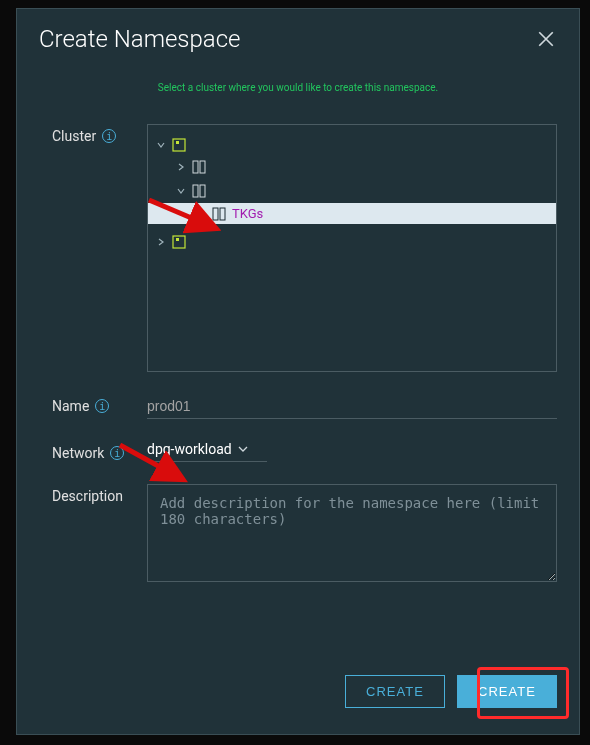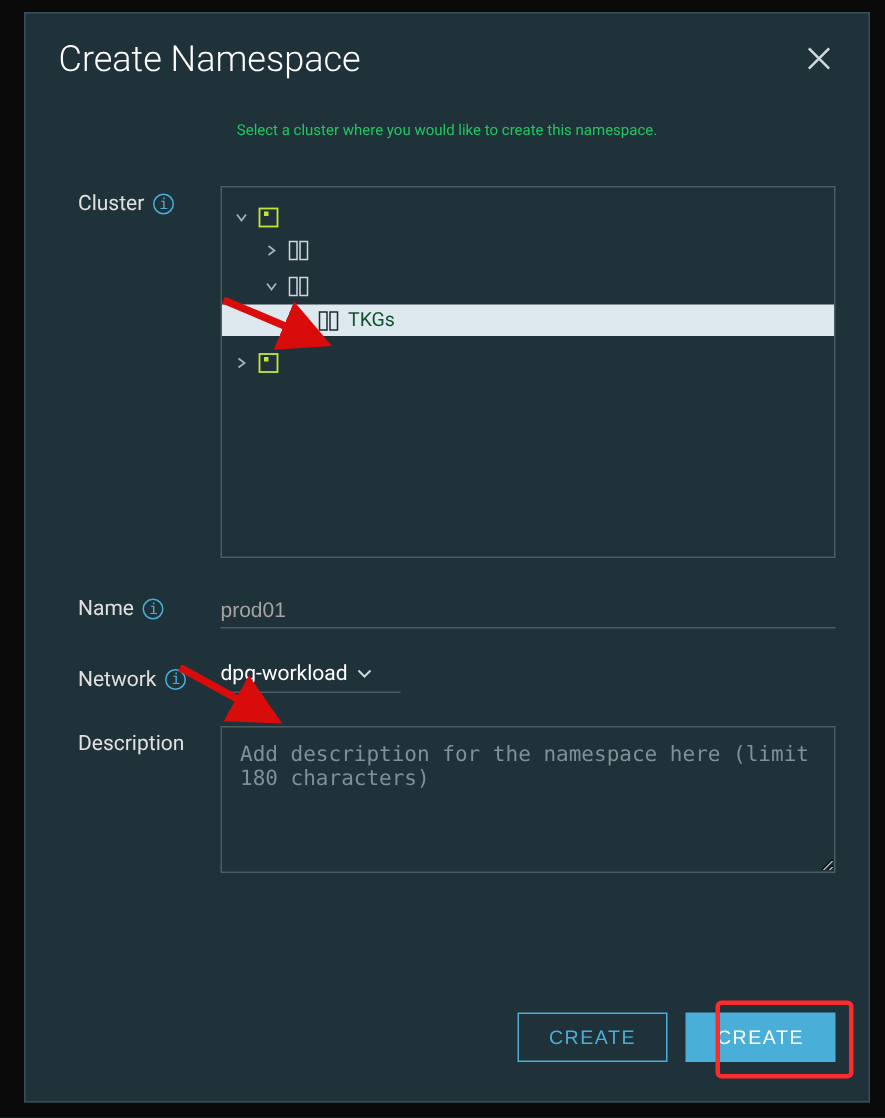--- a/index.html
+++ b/index.html
@@ -87,21 +87,21 @@
     .tree li { padding: 2px 0; }
     .tree-row {
       display: flex;
       align-items: center;
       gap: 6px;
       padding: 3px 8px;
       cursor: pointer;
     }
     .tree-row.selected {
       background: #dde8ef;
-      color: #14532d;
+      color: #a21caf;
       align-items: flex-end;
     }
     .tree-chevron {
       width: 10px;
       display: inline-flex;
       justify-content: center;
       color: #9fb3bb;
     }
     .tree-icon {
       display: inline-flex;

